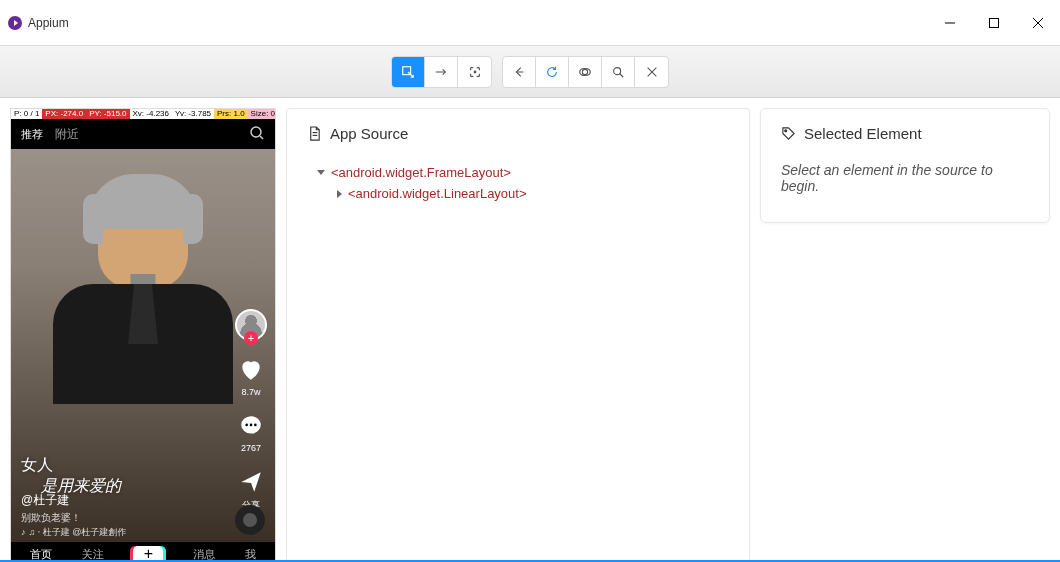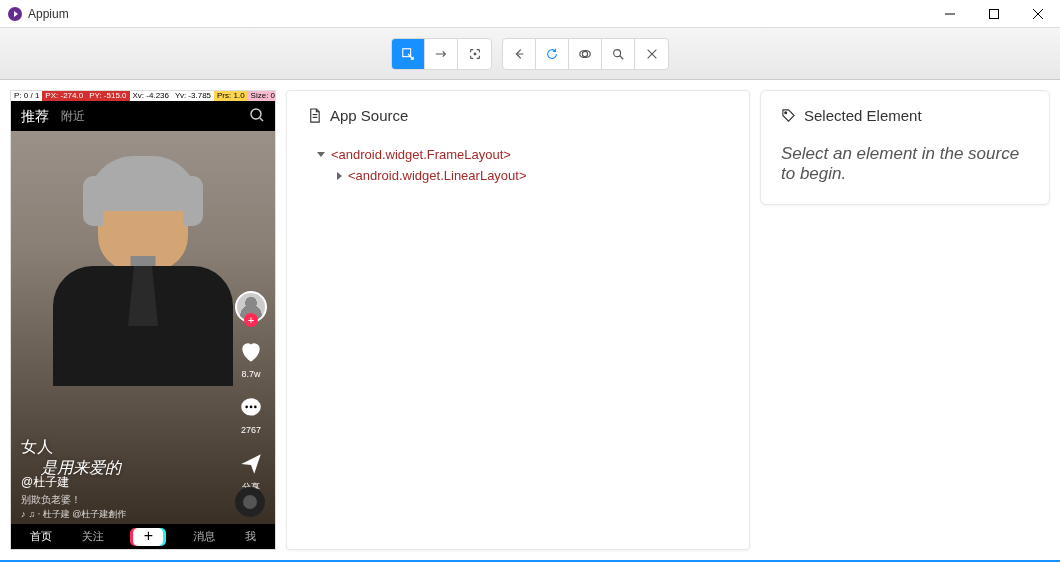--- a/index.html
+++ b/index.html
@@ -9,21 +9,21 @@
       background: #fff;
       width: 1060px;
       height: 562px;
       overflow: hidden;
       border-bottom: 2px solid #1890ff;
     }
     .titlebar {
       display: flex;
       align-items: center;
       justify-content: space-between;
-      height: 28px;
+      height: 46px;
       padding: 0 0 0 8px;
       background: #fff;
       border-bottom: 1px solid #ddd;
     }
     .titlebar-left { display: flex; align-items: center; gap: 6px; }
     .app-icon {
       width: 14px; height: 14px; border-radius: 50%; background: #662d91;
       display: flex; align-items: center; justify-content: center;
     }
     .app-icon::after {
@@ -89,21 +89,21 @@
     .status-white { background: #fff; color: #000; }
     .status-yellow { background: #ffd54f; color: #000; }
     .status-pink { background: #f8bbd0; color: #000; }
 
     .tab-row {
       display: flex; align-items: center; justify-content: space-between;
       padding: 6px 10px; font-size: 13px;
     }
     .tabs { display: flex; gap: 12px; align-items: center; }
     .tab-inactive { color: rgba(255,255,255,0.6); font-size: 12px; }
-    .tab-active { color: #fff; font-weight: 500; font-size: 14px; }
+    .tab-active { color: #fff; font-weight: 500; font-size: 11px; }
     .search-ic { color: rgba(255,255,255,0.8); }
 
     .video-area {
       position: absolute; top: 40px; left: 0; right: 0; bottom: 25px;
       background: linear-gradient(180deg, #9a9189 0%, #8a7f75 30%, #3a2f25 100%);
     }
     .person {
       position: absolute; left: 50%; top: 10px; transform: translateX(-50%);
       width: 140px; height: 280px;
     }
@@ -200,21 +200,21 @@
     .panel-header svg { width: 15px; height: 15px; }
 
     .tree { padding-left: 10px; font-size: 13px; }
     .tree-row { display: flex; align-items: center; gap: 6px; padding: 3px 0; }
     .tree-caret { width: 0; height: 0; cursor: pointer; }
     .caret-down { border-top: 5px solid #666; border-left: 4px solid transparent; border-right: 4px solid transparent; }
     .caret-right { border-left: 5px solid #666; border-top: 4px solid transparent; border-bottom: 4px solid transparent; }
     .tree-node { color: #a52a2a; cursor: pointer; }
     .tree-indent { margin-left: 20px; }
 
-    .placeholder-text { font-style: italic; color: #555; font-size: 17px; }
+    .placeholder-text { font-style: italic; color: #555; font-size: 14px; }
   </style>
 </head>
 <body>
 
 <div class="titlebar">
   <div class="titlebar-left">
     <div class="app-icon"></div>
     <span class="titlebar-title">Appium</span>
   </div>
   <div class="window-controls">

